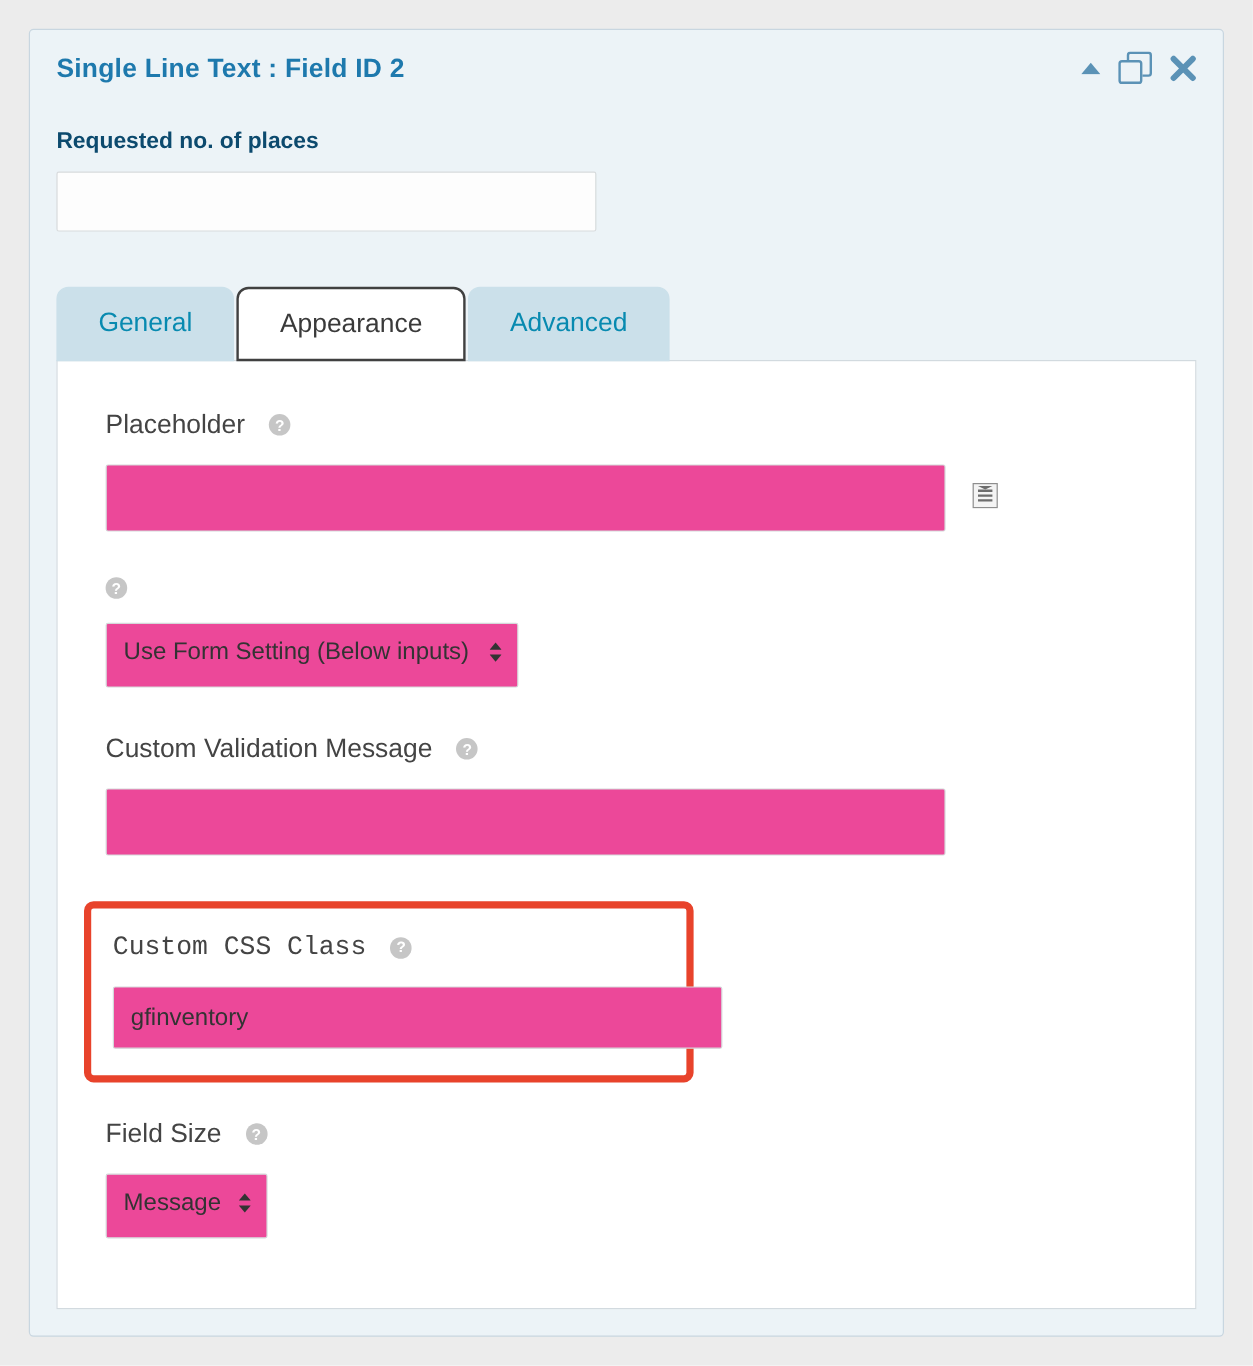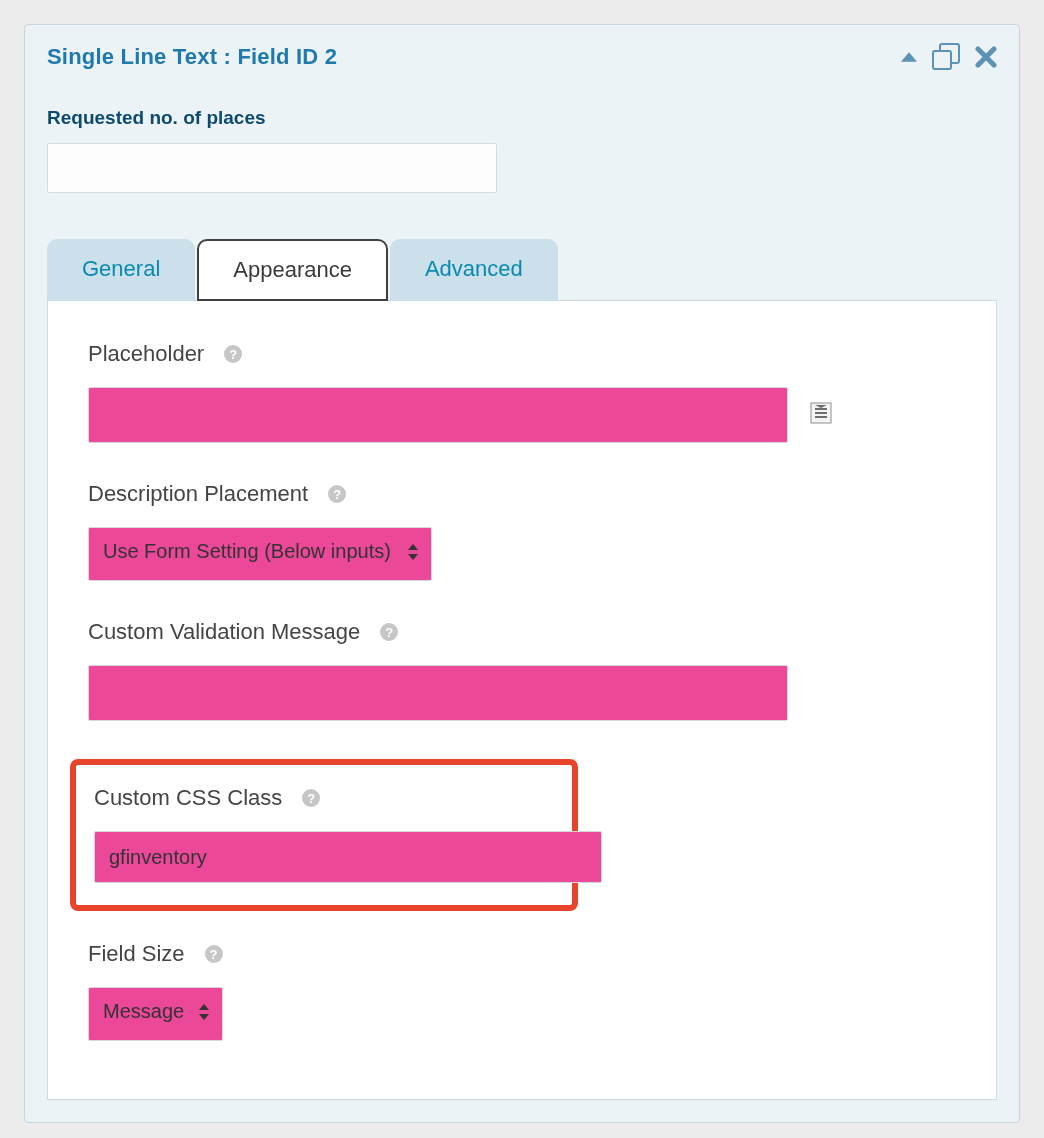--- a/index.html
+++ b/index.html
@@ -137,21 +137,21 @@
   .validation-input { width: 700px; height: 56px; }
 
   .css-box {
     border: 6px solid #e8432b;
     border-radius: 8px;
     padding: 20px 18px 22px 12px;
     width: 508px;
     margin-left: -18px;
     margin-bottom: 30px;
   }
-  .css-box .setting-label { margin-left: 6px; }
+  .css-box .setting-label { margin-left: 6px; font-family: Liberation Mono, monospace; }
   .css-input { width: 508px; height: 52px; margin-left: 6px; }
 
   .size-select { height: 54px; padding-right: 38px; }
 
   .icon-btn { cursor: pointer; }
 </style>
 </head>
 <body>
 
 <div class="panel">
@@ -207,21 +207,20 @@
               <line x1="5" y1="11" x2="17" y2="11" stroke="#6d6d6d" stroke-width="2"></line>
               <line x1="5" y1="15" x2="17" y2="15" stroke="#6d6d6d" stroke-width="2"></line>
               <polygon points="5,3 17,3 11,6" fill="#6d6d6d"></polygon>
             </svg>
           </span>
         </div>
       </div>
 
       <div class="setting">
         <div class="setting-label">
-          <span>Description Placement</span>
           <span class="help-icon">?</span>
         </div>
         <span class="select-wrap">
           <div class="txt-select desc-select">
             <span>Use Form Setting (Below inputs)</span>
           </div>
           <span class="select-caret">
             <svg viewBox="0 0 10 18">
                 <polygon points="0,7 10,7 5,1"></polygon>
                 <polygon points="0,11 10,11 5,17"></polygon>

